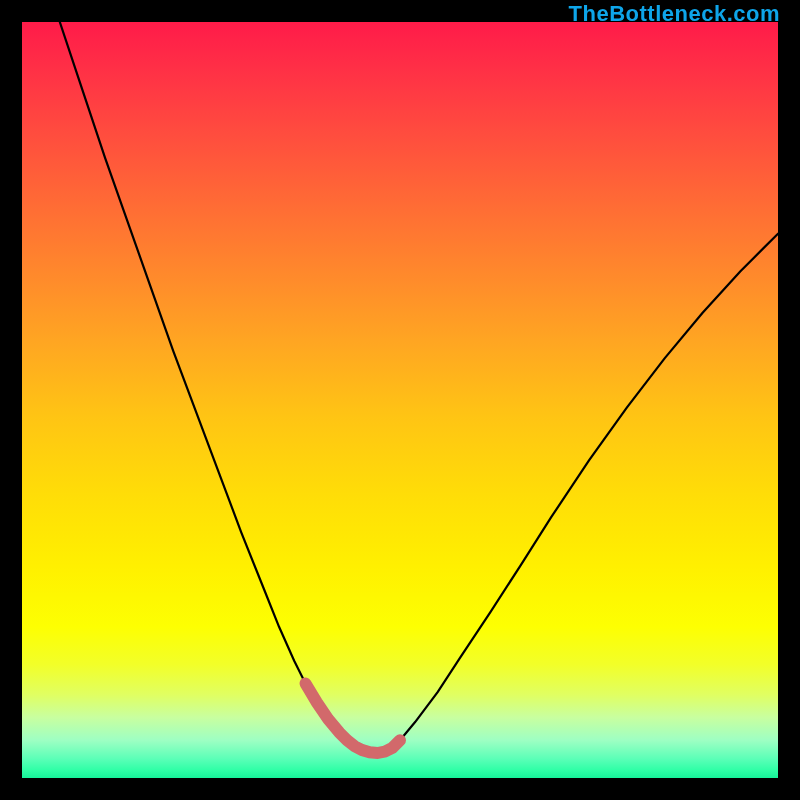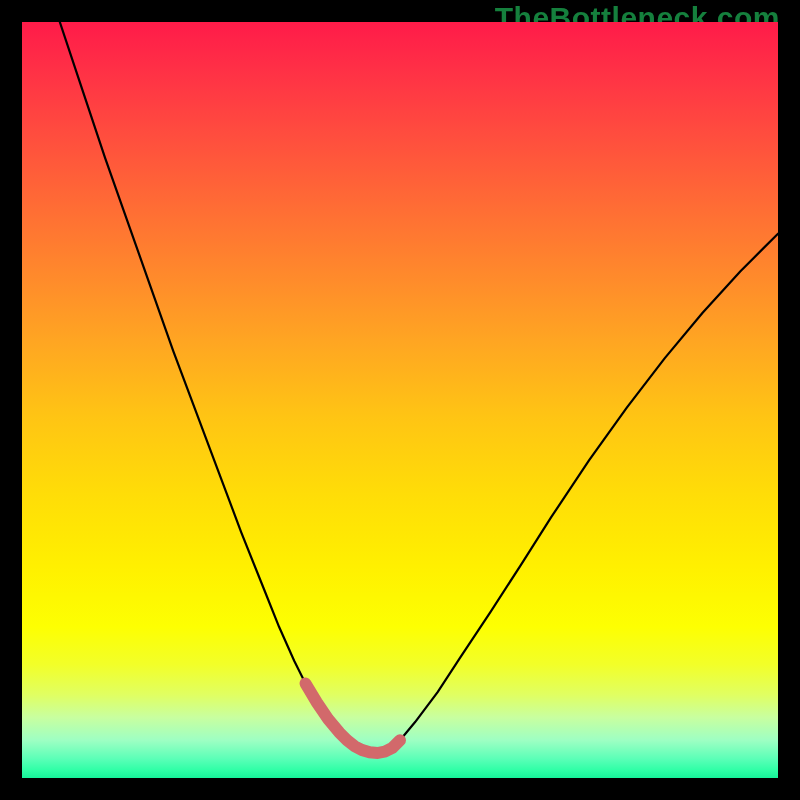--- a/index.html
+++ b/index.html
@@ -47,23 +47,23 @@
     left: 0;
     top: 0;
     width: 756px;
     height: 756px;
   }
   .attribution {
     position: absolute;
     top: 1px;
     right: 20px;
     font-family: Arial, Helvetica, sans-serif;
-    font-size: 30px;
+    font-size: 22px;
     font-weight: bold;
-    color: #15803d;
+    color: #0ea5e9;
     letter-spacing: 0.5px;
   }
 </style>
 </head>
 <body>
 <div class="frame">
 
   <div class="attribution">TheBottleneck.com</div>
 
   <div class="plot-area">

